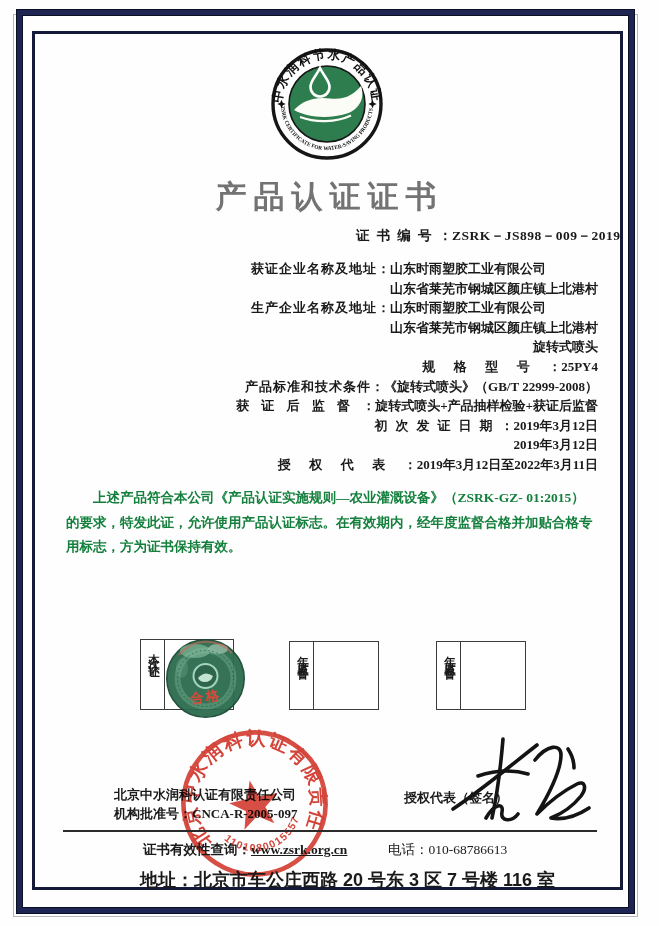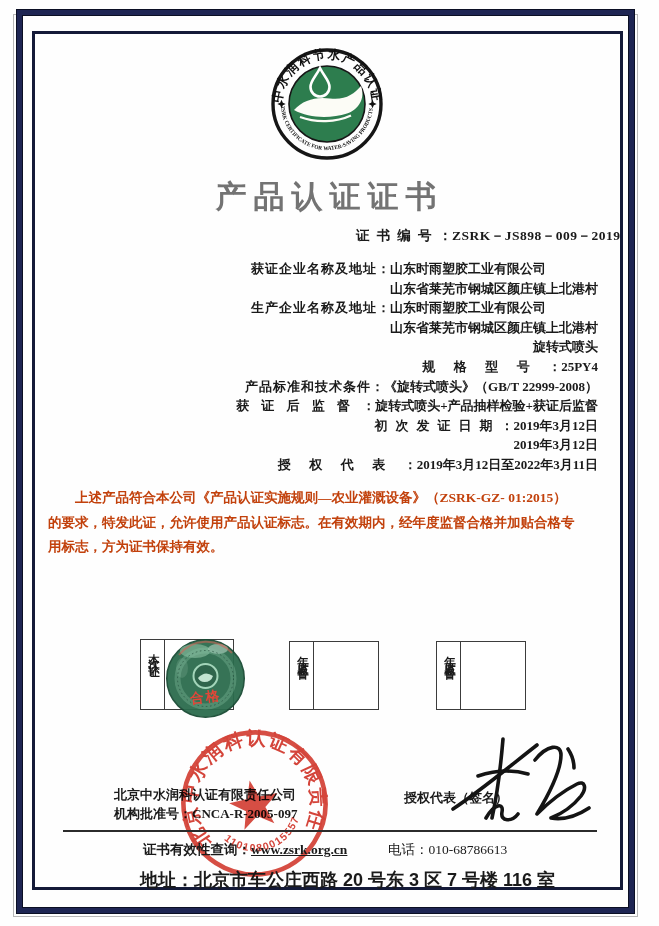--- a/index.html
+++ b/index.html
@@ -17,22 +17,22 @@
          font-size:31px;font-weight:bold;letter-spacing:7px;color:#737373;}
   .cert-no{position:absolute;top:227px;left:356px;font-size:13.5px;font-weight:bold;white-space:nowrap;}
   .cert-no .lbl{display:inline-block;width:96px;text-align:justify;text-align-last:justify;margin-right:0;}
   .cert-no .val{letter-spacing:0.5px;}
 
   .fields{position:absolute;top:259px;left:66px;width:532px;font-size:13px;}
   .frow{display:flex;align-items:flex-start;justify-content:flex-end;}
   .flabel{flex:0 0 139px;font-weight:bold;text-align:justify;text-align-last:justify;line-height:19.6px;}
   .fvals{font-weight:bold;line-height:19.6px;}
 
-  .statement{position:absolute;top:486px;left:48px;width:528px;font-size:13.5px;
-             line-height:24.5px;text-indent:2em;font-weight:bold;color:#c2410c;}
+  .statement{position:absolute;top:486px;left:66px;width:528px;font-size:13.5px;
+             line-height:24.5px;text-indent:2em;font-weight:bold;color:#15803d;}
 
   .box{position:absolute;border:1.5px solid #3c3c3c;display:flex;background:#fff;}
   .box1{left:140px;top:639px;width:92px;height:69px;}
   .box2{left:289px;top:641px;width:88px;height:67px;}
   .box3{left:436px;top:641px;width:88px;height:67px;}
   .box-label{width:23px;border-right:1.5px solid #3c3c3c;writing-mode:vertical-rl;text-orientation:upright;
              font-size:11.5px;font-weight:bold;letter-spacing:4px;padding-top:5px;line-height:21px;}
   .box-cell{flex:1;}
   .sticker{position:absolute;left:165px;top:638px;width:81px;height:81px;opacity:0.94;}
 

